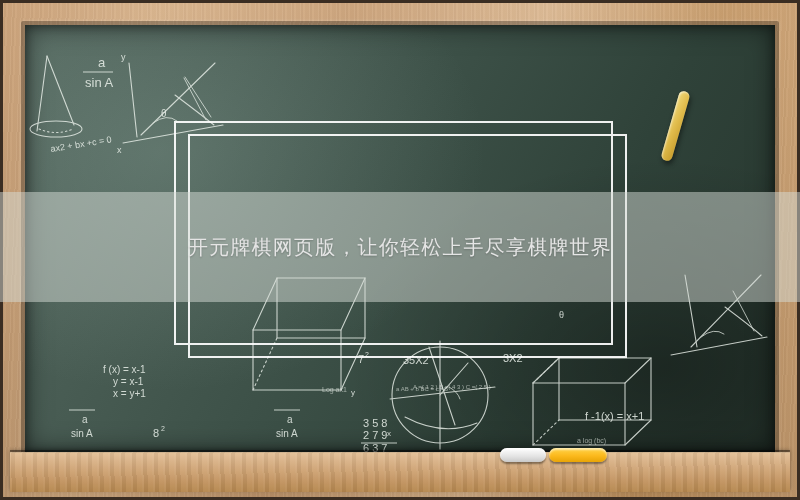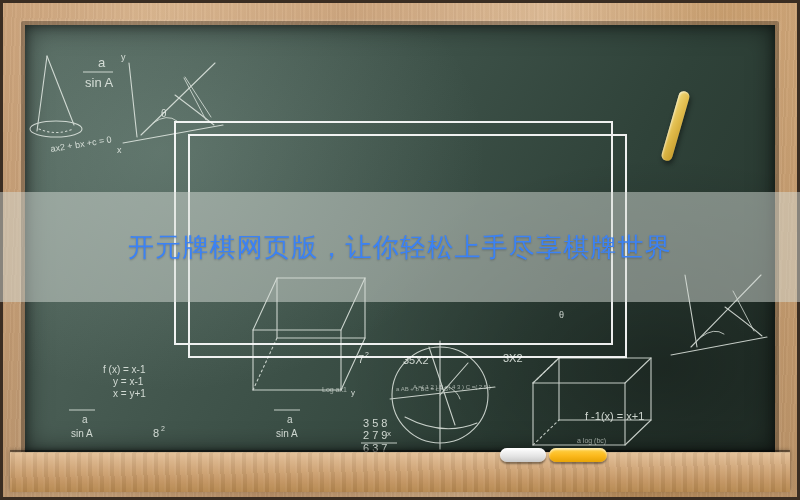--- a/index.html
+++ b/index.html
@@ -87,22 +87,22 @@
   }
   .board svg { position:absolute; inset:0; }
 
   
   .band {
     position:absolute; left:0; right:0; top:192px; height:110px;
     background:rgba(214,219,214,0.50);
     display:flex; align-items:center; justify-content:center;
   }
   .band-title {
-    color:#3b82f6;
-    font-size:26px;
+    color:#e5e5e5;
+    font-size:20px;
     letter-spacing:1.2px;
     white-space:nowrap;
     text-shadow:0 1px 2px rgba(0,0,0,0.22);
   }
 
   .chalk-text { font-family:"Liberation Sans","DejaVu Sans",sans-serif; }
 </style>
 </head>
 <body>
 

